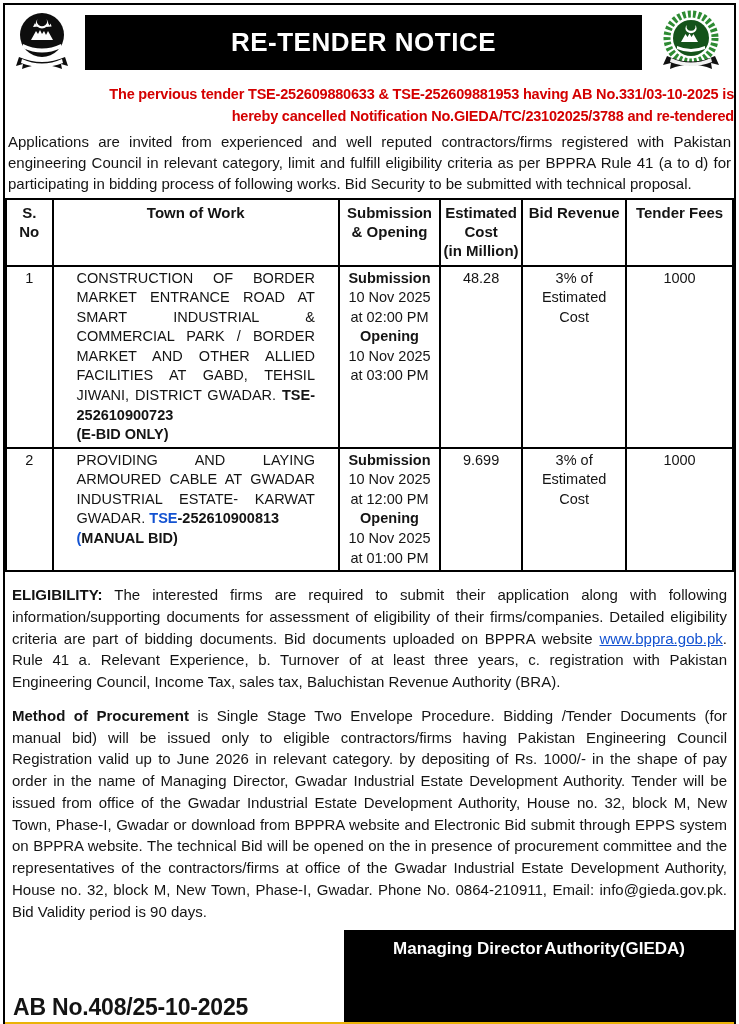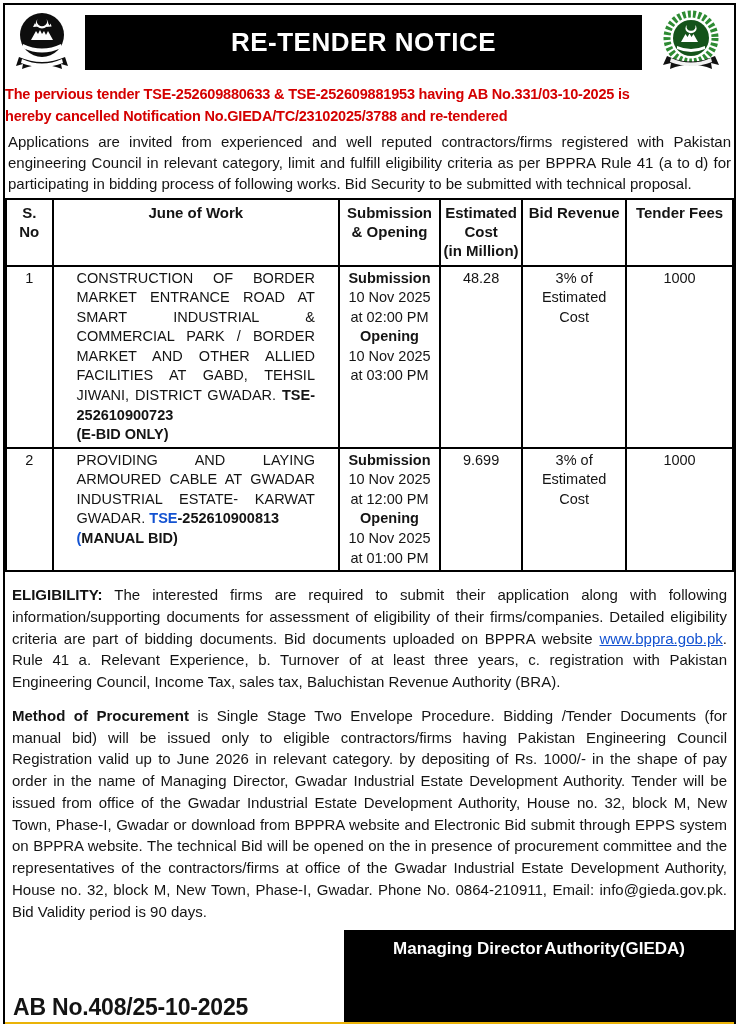--- a/index.html
+++ b/index.html
@@ -10,21 +10,21 @@
   }
   
   .hdr { display:flex; align-items:flex-start; padding:5px 6px 0; }
   .logo { flex:0 0 auto; }
   .title-bar {
     flex:1 1 auto; background:#000; color:#fff; text-align:center;
     font-weight:bold; font-size:26px; letter-spacing:.5px;
     margin:5px 12px 0; padding:12px 0;
   }
   .red-block {
-    text-align:left; color:#d40000; font-weight:bold;
+    text-align:right; color:#d40000; font-weight:bold;
     font-size:14.5px; letter-spacing:-.2px; line-height:1.5; margin-top:2px;
   }
   .red-block div { white-space:nowrap; }
   .para { padding:0 3px; text-align:justify; font-size:15px; line-height:1.42; margin-top:3px; }
   a.link { color:#1352d1; text-decoration:underline; cursor:pointer; }
   .blue { color:#1352d1; }
   
   table { width:100%; border-collapse:collapse; margin-top:4px; table-layout:fixed; }
   th, td { border:2px solid #000; font-size:14.5px; vertical-align:top; padding:2px 4px; }
   th { font-size:15px; line-height:1.25; padding:4px 2px; }
@@ -99,21 +99,21 @@
         <col style="width:39.4%">
         <col style="width:13.9%">
       <col style="width:11.3%">
         <col style="width:14.3%">
         <col style="width:14.7%">
     </colgroup>
     <thead>
       <tr>
         <th class="pre">S.
 No</th>
-        <th>June of Work</th>
+        <th>Town of Work</th>
         <th class="pre">Submission
 &amp; Opening</th>
         <th class="pre">Estimated
 Cost
 (in Million)</th>
         <th>Bid Revenue</th>
         <th>Tender Fees</th>
       </tr>
     </thead>
     <tbody>

